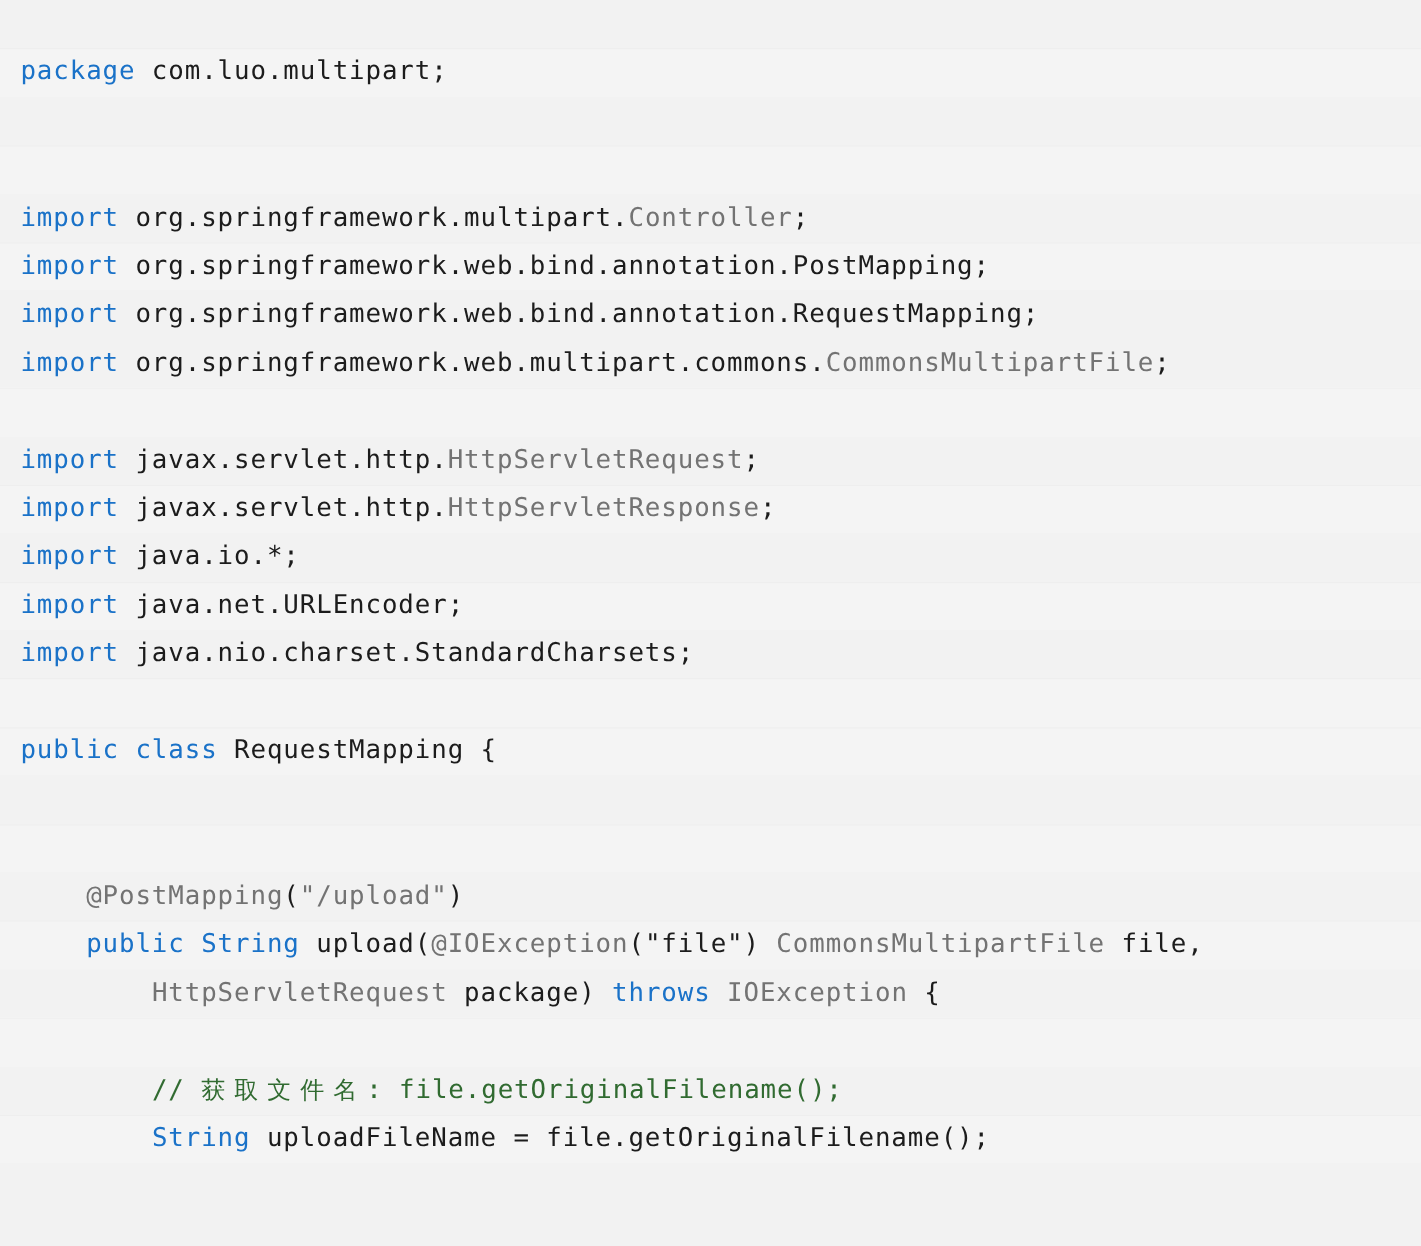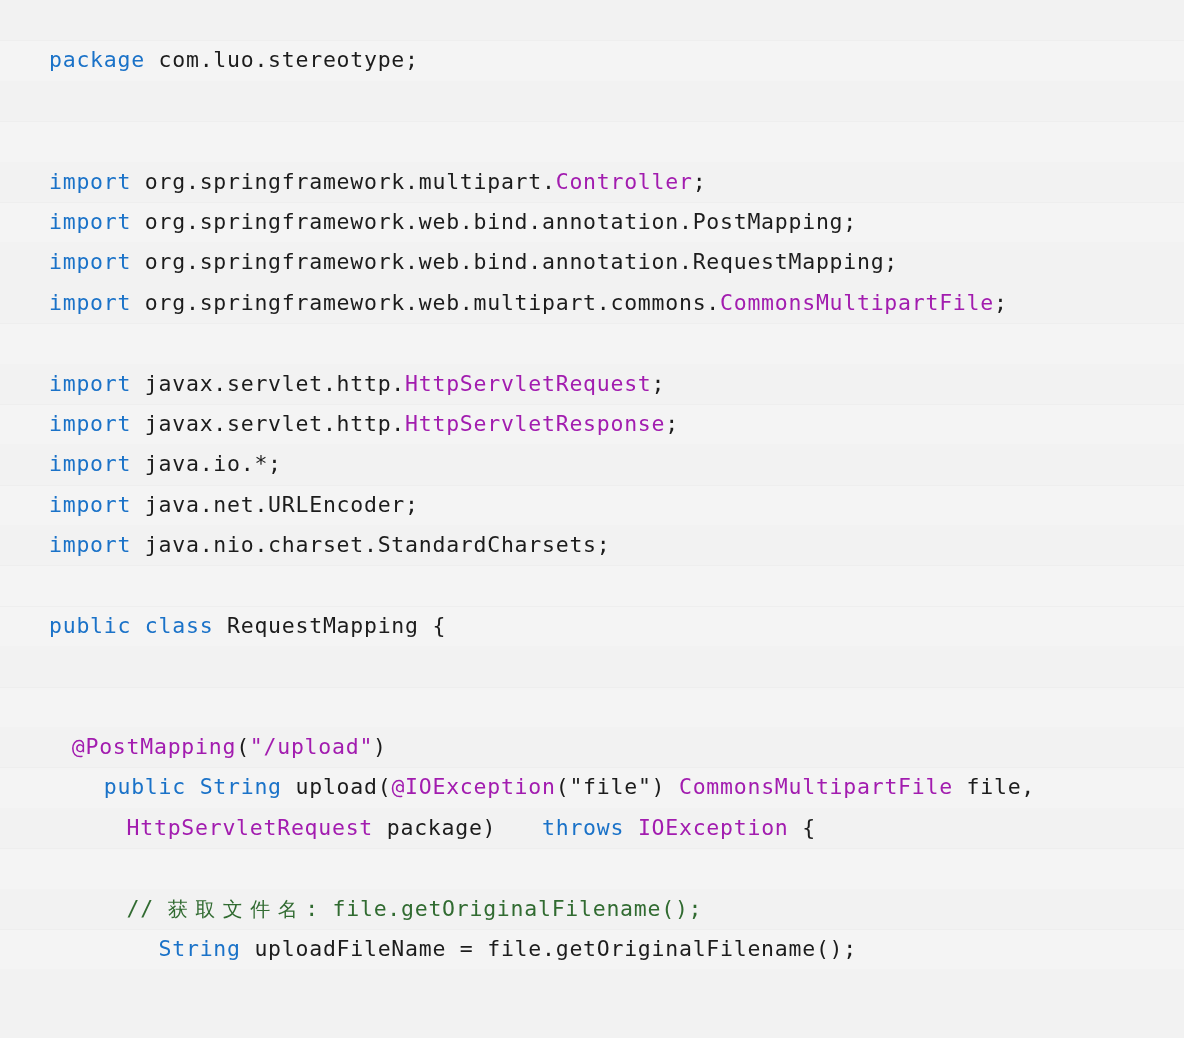--- a/index.html
+++ b/index.html
@@ -36,38 +36,38 @@
     letter-spacing: 0.75px;
     color: #1c1c1c;
     background: #f2f2f2;
   }
   .code-line.band {
     background: #f4f4f4;
     box-shadow: inset 0 1px 0 #eeeeee;
   }
 
   
-  .tok-kw   { color: #1a72c8; margin-left: 32px; }
-  .tok-type { color: #a21caf; }
+  .tok-kw   { color: #1a72c8; }
+  .tok-type { color: #737373; }
   .tok-txt  { color: #1c1c1c; }
   .tok-cmt  { color: #316b31; }
 
   
   .cjk {
     font-family: Liberation Mono, monospace;
     font-size: 20px;
     letter-spacing: 7.5px;
   }
 </style>
 </head>
 <body>
 
 <div id="code-block">
     <div class="code-line">&nbsp;</div>
-    <div class="code-line band"><span class="tok-kw">package</span><span class="tok-txt"> com.luo.stereotype;</span></div>
+    <div class="code-line band"><span class="tok-kw">package</span><span class="tok-txt"> com.luo.multipart;</span></div>
     <div class="code-line">&nbsp;</div>
     <div class="code-line band">&nbsp;</div>
     <div class="code-line"><span class="tok-kw">import</span><span class="tok-txt"> org.springframework.multipart.</span><span class="tok-type">Controller</span><span class="tok-txt">;</span></div>
     <div class="code-line band"><span class="tok-kw">import</span><span class="tok-txt"> org.springframework.web.bind.annotation.PostMapping;</span></div>
     <div class="code-line"><span class="tok-kw">import</span><span class="tok-txt"> org.springframework.web.bind.annotation.RequestMapping;</span></div>
     <div class="code-line"><span class="tok-kw">import</span><span class="tok-txt"> org.springframework.web.multipart.commons.</span><span class="tok-type">CommonsMultipartFile</span><span class="tok-txt">;</span></div>
     <div class="code-line band">&nbsp;</div>
     <div class="code-line"><span class="tok-kw">import</span><span class="tok-txt"> javax.servlet.http.</span><span class="tok-type">HttpServletRequest</span><span class="tok-txt">;</span></div>
     <div class="code-line band"><span class="tok-kw">import</span><span class="tok-txt"> javax.servlet.http.</span><span class="tok-type">HttpServletResponse</span><span class="tok-txt">;</span></div>
     <div class="code-line"><span class="tok-kw">import</span><span class="tok-txt"> java.io.*;</span></div>

